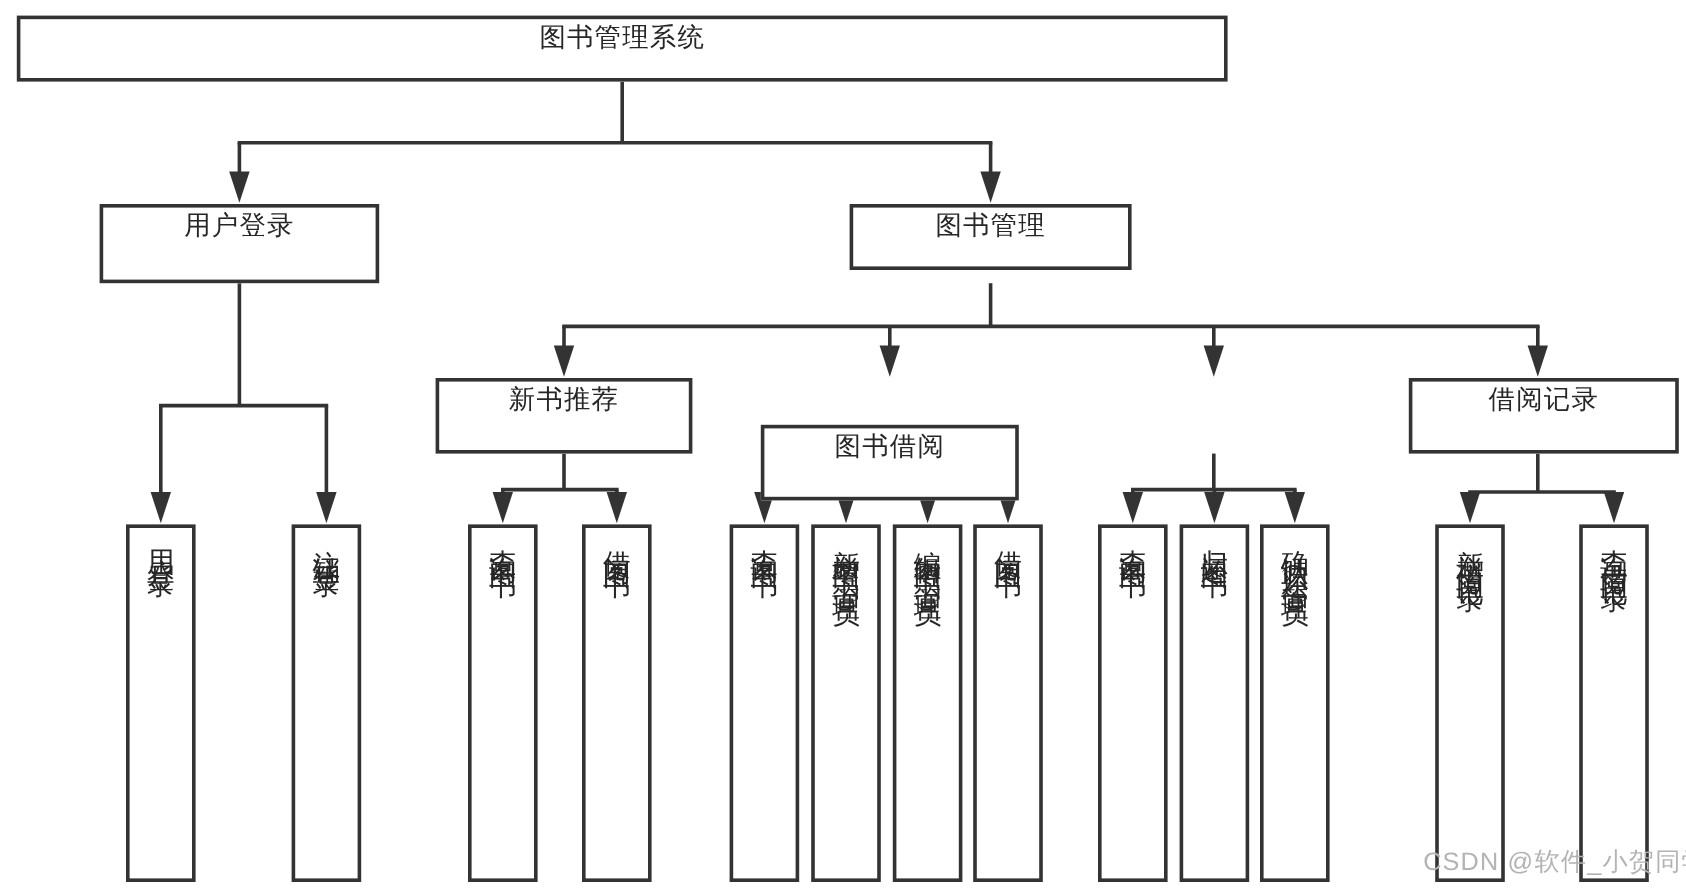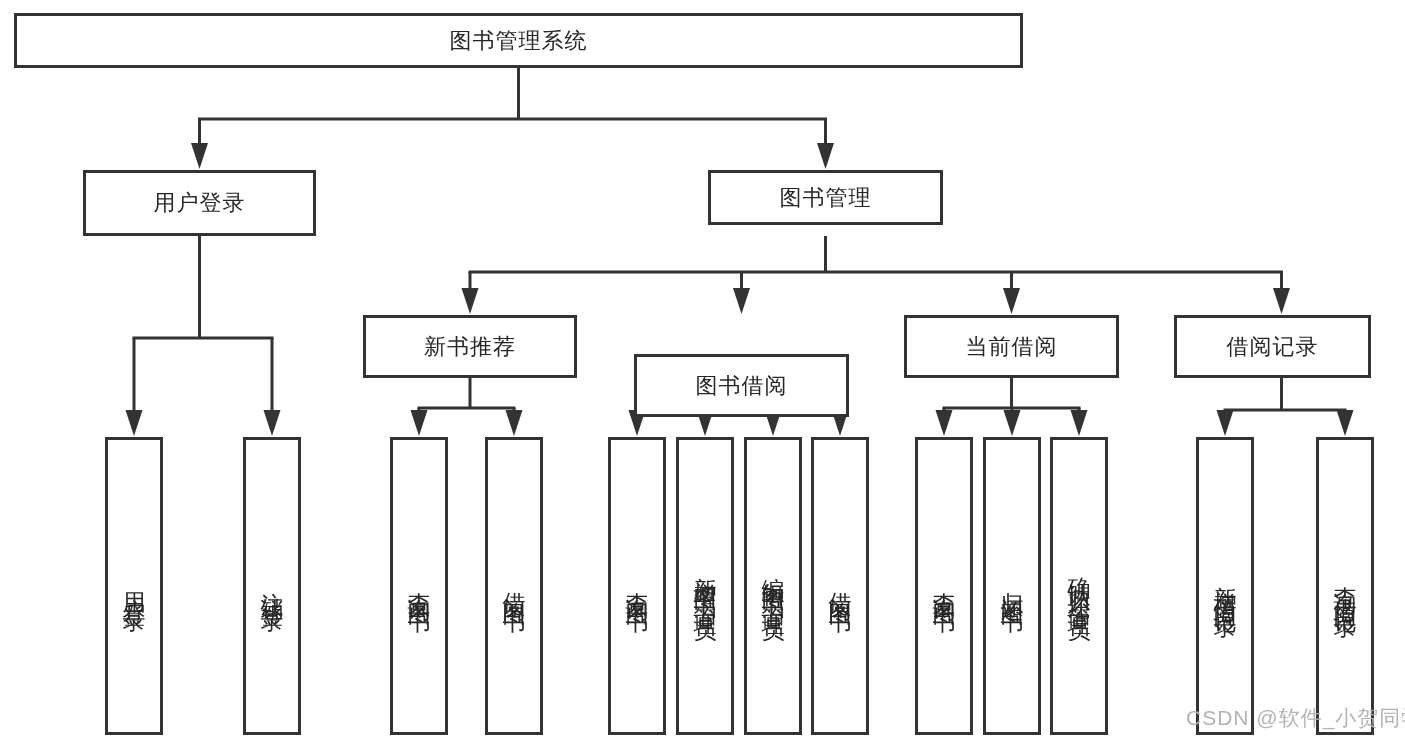--- a/index.html
+++ b/index.html
@@ -20,21 +20,21 @@
     position:absolute;left:0;top:0;width:1405px;height:747px;
     z-index:1;
   }
   #connectors line{stroke:var(--line);stroke-width:3;}
   #connectors polygon{fill:var(--line);}
   .box{
     position:absolute;
     box-sizing:border-box;
     background:#fff;
     border:3px solid var(--line);
-    display:flex;align-items:center;justify-content:center;
+    display:flex;align-items:flex-start;justify-content:center;
     color:var(--text);
     font-size:22px;
     letter-spacing:1px;
     z-index:2;
     text-align:center;
   }
   .leaf{
     width:58px;height:298px;top:437px;
   }
   .leaf .vtext{
@@ -125,24 +125,21 @@
   <div class="box" style="left:708px;top:170px;width:235px;height:55px;">
     <span>图书管理</span>
   </div>
 
   <div class="box" style="left:363px;top:315px;width:214px;height:63px;">
     <span>新书推荐</span>
   </div>
   <div class="box" style="left:634px;top:315px;width:215px;height:63px;margin-top:39px;">
     <span>图书借阅</span>
   </div>
-  <div class="box" style="left:904px;top:315px;width:215px;height:63px;">
-    <span>当前借阅</span>
-  </div>
-  <div class="box" style="left:1174px;top:315px;width:197px;height:63px;">
+  <div class="box" style="left:1174px;top:315px;width:225px;height:63px;">
     <span>借阅记录</span>
   </div>
 
   <div class="box leaf" style="left:105px;">
     <span class="vtext">用户登录</span>
   </div>
   <div class="box leaf" style="left:243px;">
     <span class="vtext">注销登录</span>
   </div>
 

